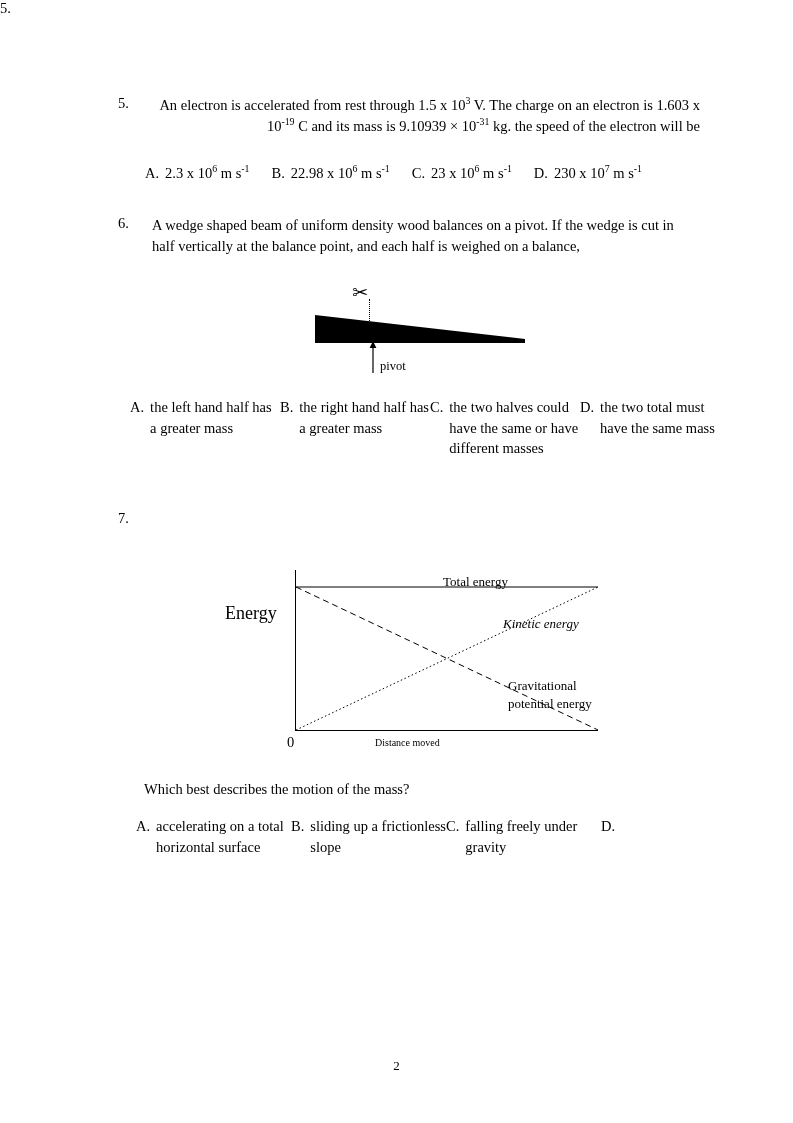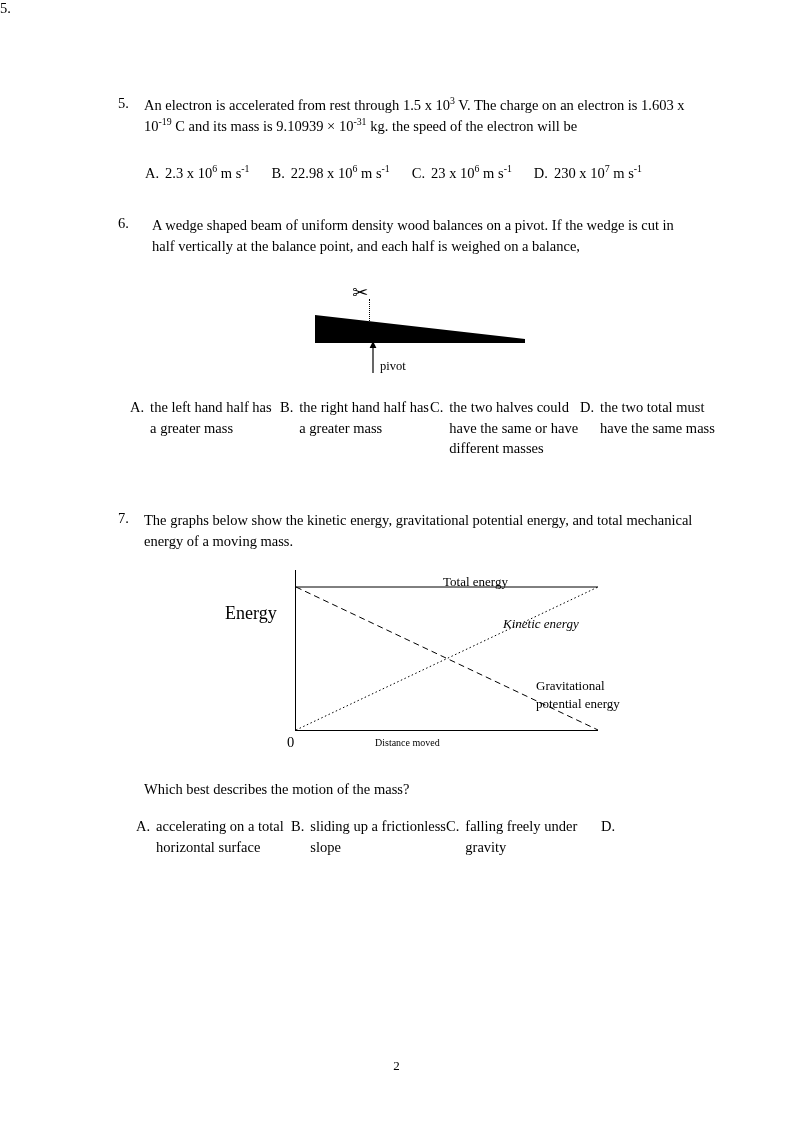--- a/index.html
+++ b/index.html
@@ -48,21 +48,21 @@
   .opt-letter {
     white-space: nowrap;
     padding-right: 6px;
   }
   .opt-text {
     display: block;
   }
 
   
   #q5-num { left: 118px; top: 95px; }
-  #q5-body { left: 144px; top: 95px; width: 556px; }
+  #q5-body { left: 144px; top: 95px; width: 556px; text-align: right; }
   #q5-options { left: 145px; top: 163px; width: 560px; }
   #q5-options .opt { margin-right: 22px; }
 
   
   #q6-num { left: 118px; top: 215px; }
   #q6-body { left: 144px; top: 215px; width: 546px; margin-left: 8px; }
 
   .wedge-fig {
     position: absolute;
     left: 300px;
@@ -170,21 +170,20 @@
     font-size: 13px;
     line-height: 1.35;
     font-style: italic;
   }
   .gpe-label {
     position: absolute;
     left: 283px;
     top: 112px;
     font-size: 13px;
     line-height: 1.35;
-    margin-left: 28px;
   }
 
   #q7-sub { left: 144px; top: 779px; font-size: 14.5px; }
   #q7-options { left: 136px; top: 816px; width: 620px; }
   #q7-options .opt { width: 160px; }
 
   .page-number {
     position: absolute;
     left: 0;
     top: 1058px;
@@ -250,21 +249,20 @@
       <span class="opt-letter">C.</span>
       <span class="opt-text">the two halves could have the same or have different masses</span>
     </div>
     <div class="opt">
       <span class="opt-letter">D.</span>
       <span class="opt-text">the two total must have the same mass</span>
     </div>
   </div>
 
   <div class="qnum" id="q7-num">7.</div>
-  <div class="qbody" id="q7-body">The graphs below show the kinetic energy, gravitational potential energy, and total mechanical energy of a moving mass.</div>
 
   <div class="graph-fig">
     <div class="axis-v"></div>
     <div class="axis-h"></div>
 
     <svg id="graph-lines" width="400" height="190" style="position:absolute;left:0;top:0;">
         <polyline points="71,22 373,22" fill="none" stroke="#000000" stroke-width="1"></polyline>
         <polyline points="71,165 373,22" fill="none" stroke="#000000" stroke-width="1" stroke-dasharray="1.5,2.5"></polyline>
         <polyline points="71,22 373,165" fill="none" stroke="#000000" stroke-width="1" stroke-dasharray="6,4"></polyline>
       </svg>

